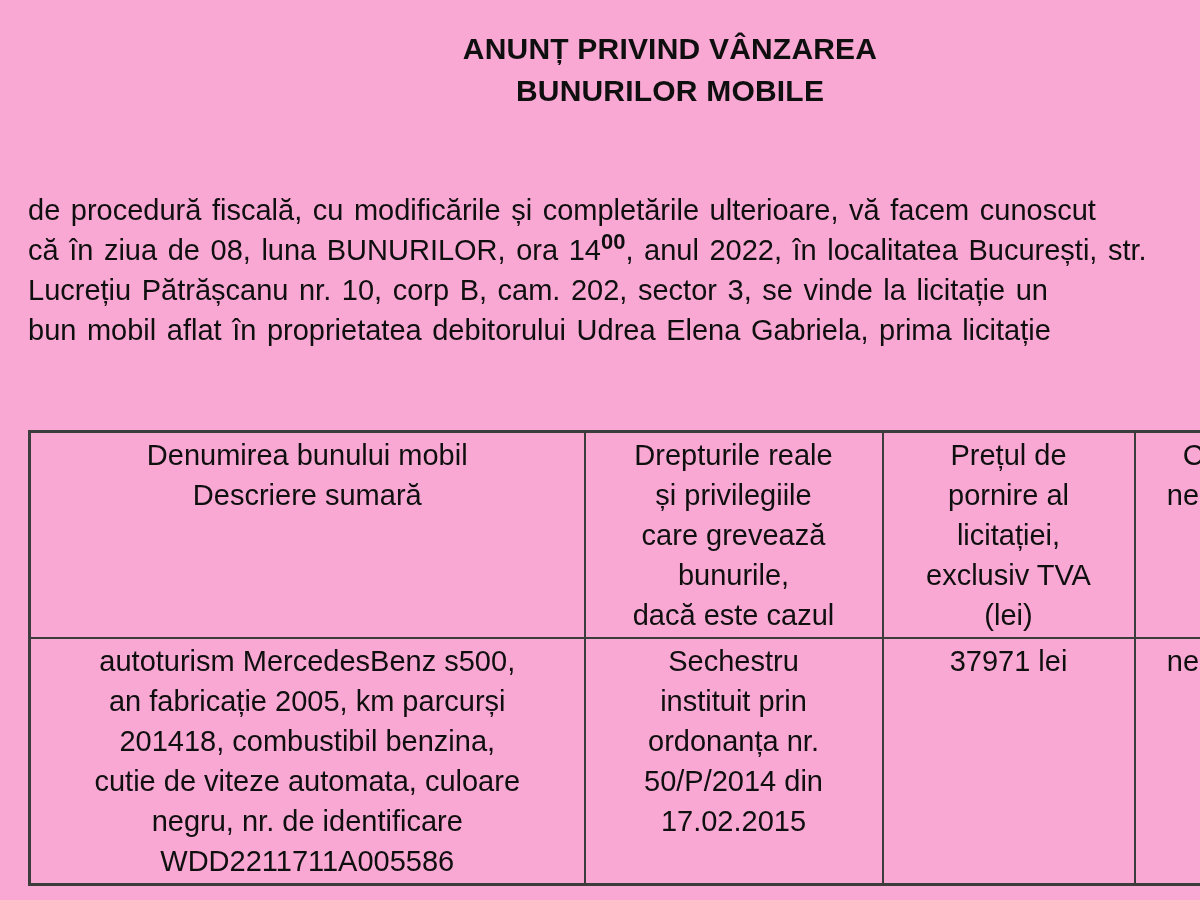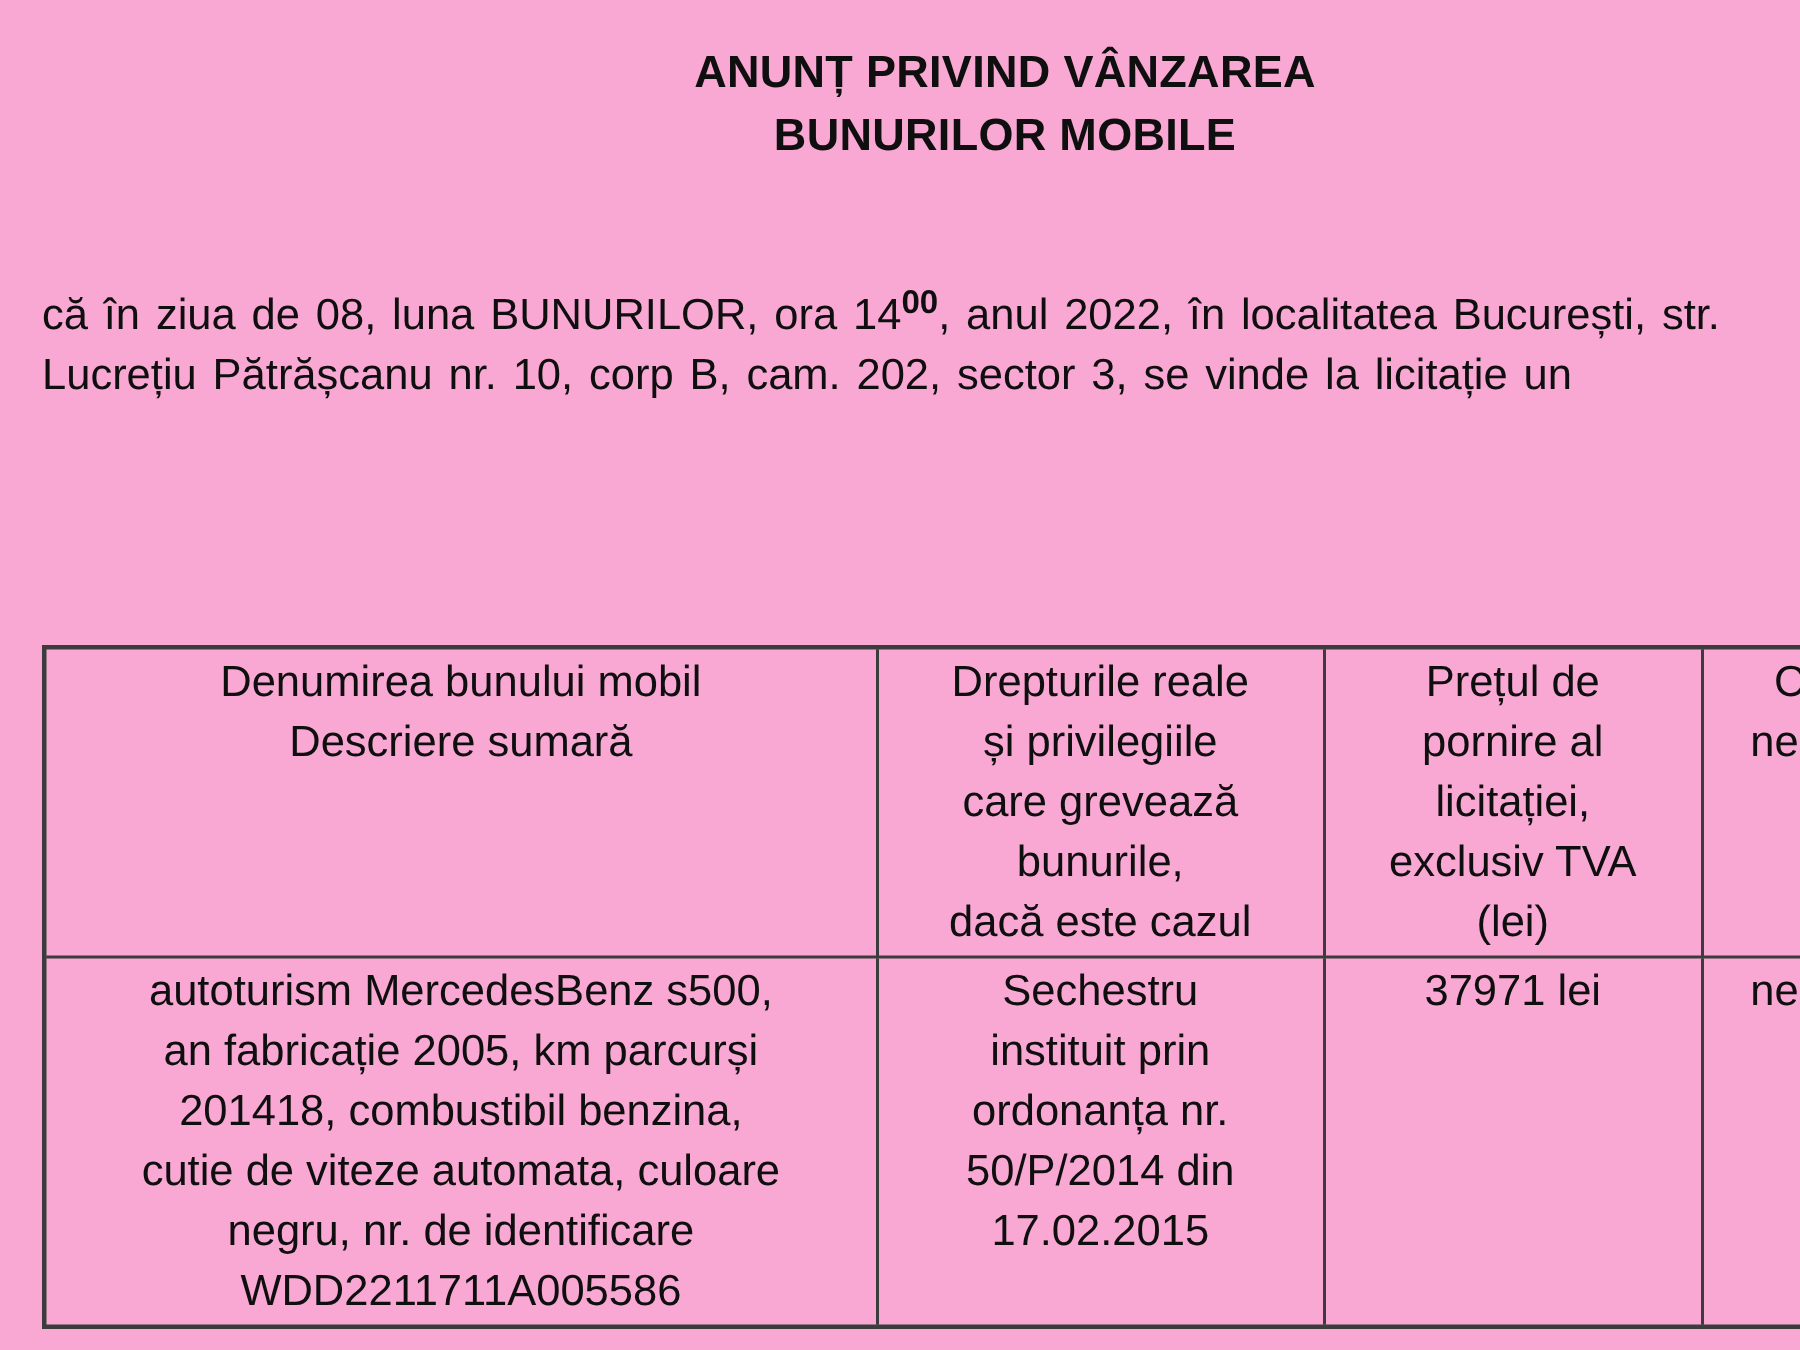--- a/index.html
+++ b/index.html
@@ -87,22 +87,24 @@
 <body>
 
 <div class="page">
 
   <div class="doc-title">
     <div>ANUNȚ PRIVIND VÂNZAREA</div>
     <div>BUNURILOR MOBILE</div>
   </div>
 
   <div class="para">
+    <div class="para-line">de procedură fiscală, cu modificările și completările ulterioare, vă facem cunoscut</div>
     <div class="para-line"><span>că în ziua de </span><span class="b">08</span><span>, luna </span><span class="b">BUNURILOR</span><span>, ora </span><span class="b">14</span><span class="sup">00</span><span>, anul </span><span class="b">2022</span><span>, în localitatea București, str.</span></div>
     <div class="para-line">Lucrețiu Pătrășcanu nr. 10, corp B, cam. 202, sector 3, se vinde la licitație un</div>
+    <div class="para-line">bun mobil aflat în proprietatea debitorului Udrea Elena Gabriela, prima licitație</div>
   </div>
 
   <table class="doc-table">
     <colgroup>
       <col class="col-desc">
       <col class="col-right">
       <col class="col-price">
       <col class="col-tva">
     </colgroup>
     <tbody>

